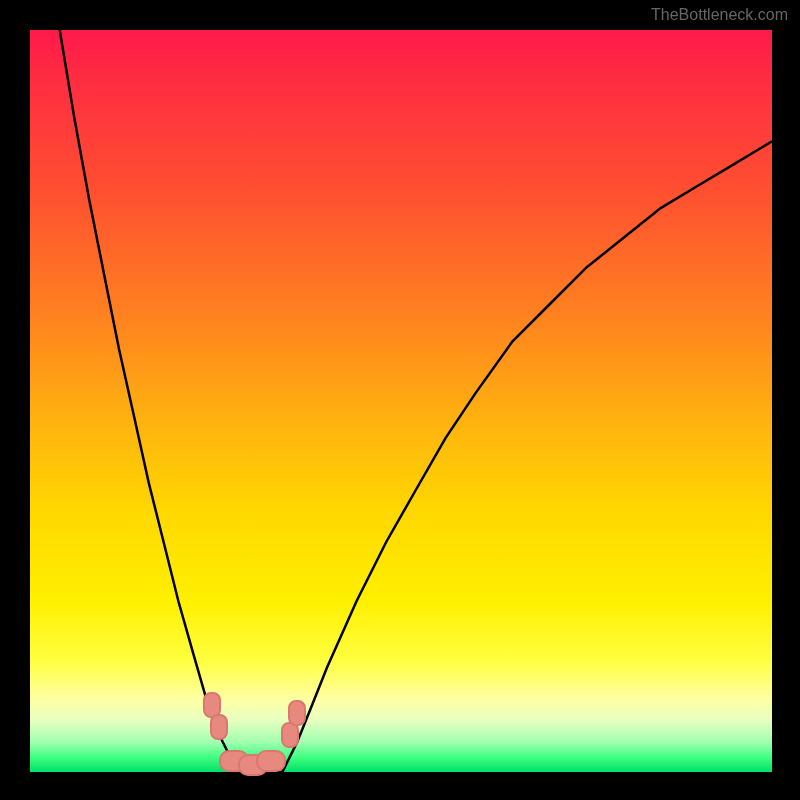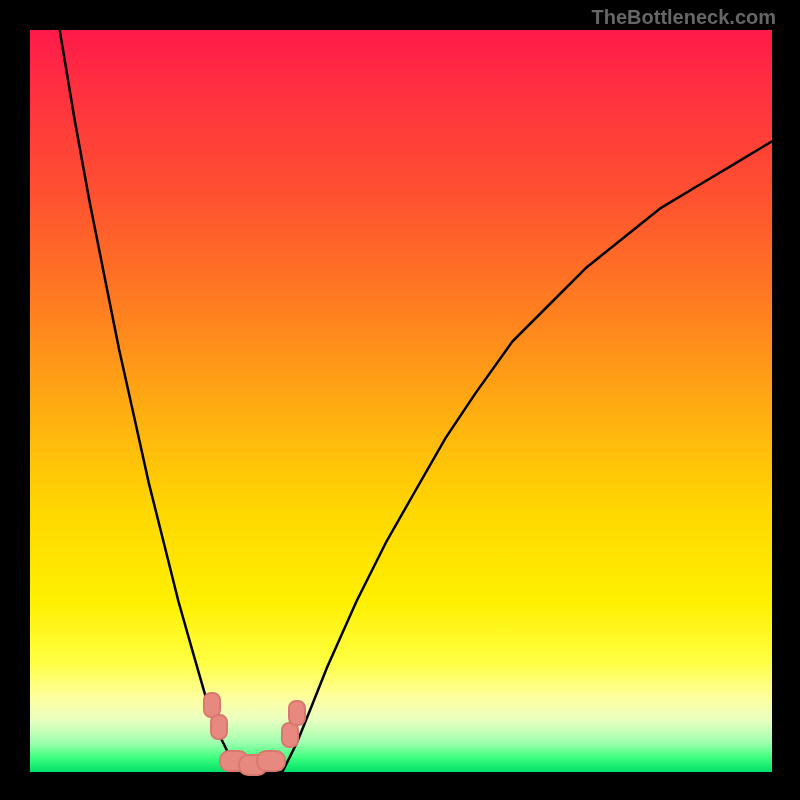--- a/index.html
+++ b/index.html
@@ -29,24 +29,24 @@
       #ffffa0 90%,
       #e8ffc0 93%,
       #a0ffb0 96%,
       #40ff80 98%,
       #00e068 100%
     );
   }
   .watermark {
     position: absolute;
     top: 6px;
-    right: 24px;
+    right: 12px;
     color: #666;
-    font-size: 20px;
-    font-weight: 700;
+    font-size: 16px;
+    font-weight: 400;
     z-index: 10;
   }
   svg.curve-layer {
     position: absolute;
     left: 0;
     top: 0;
     width: 742px;
     height: 742px;
   }
   .marker {

